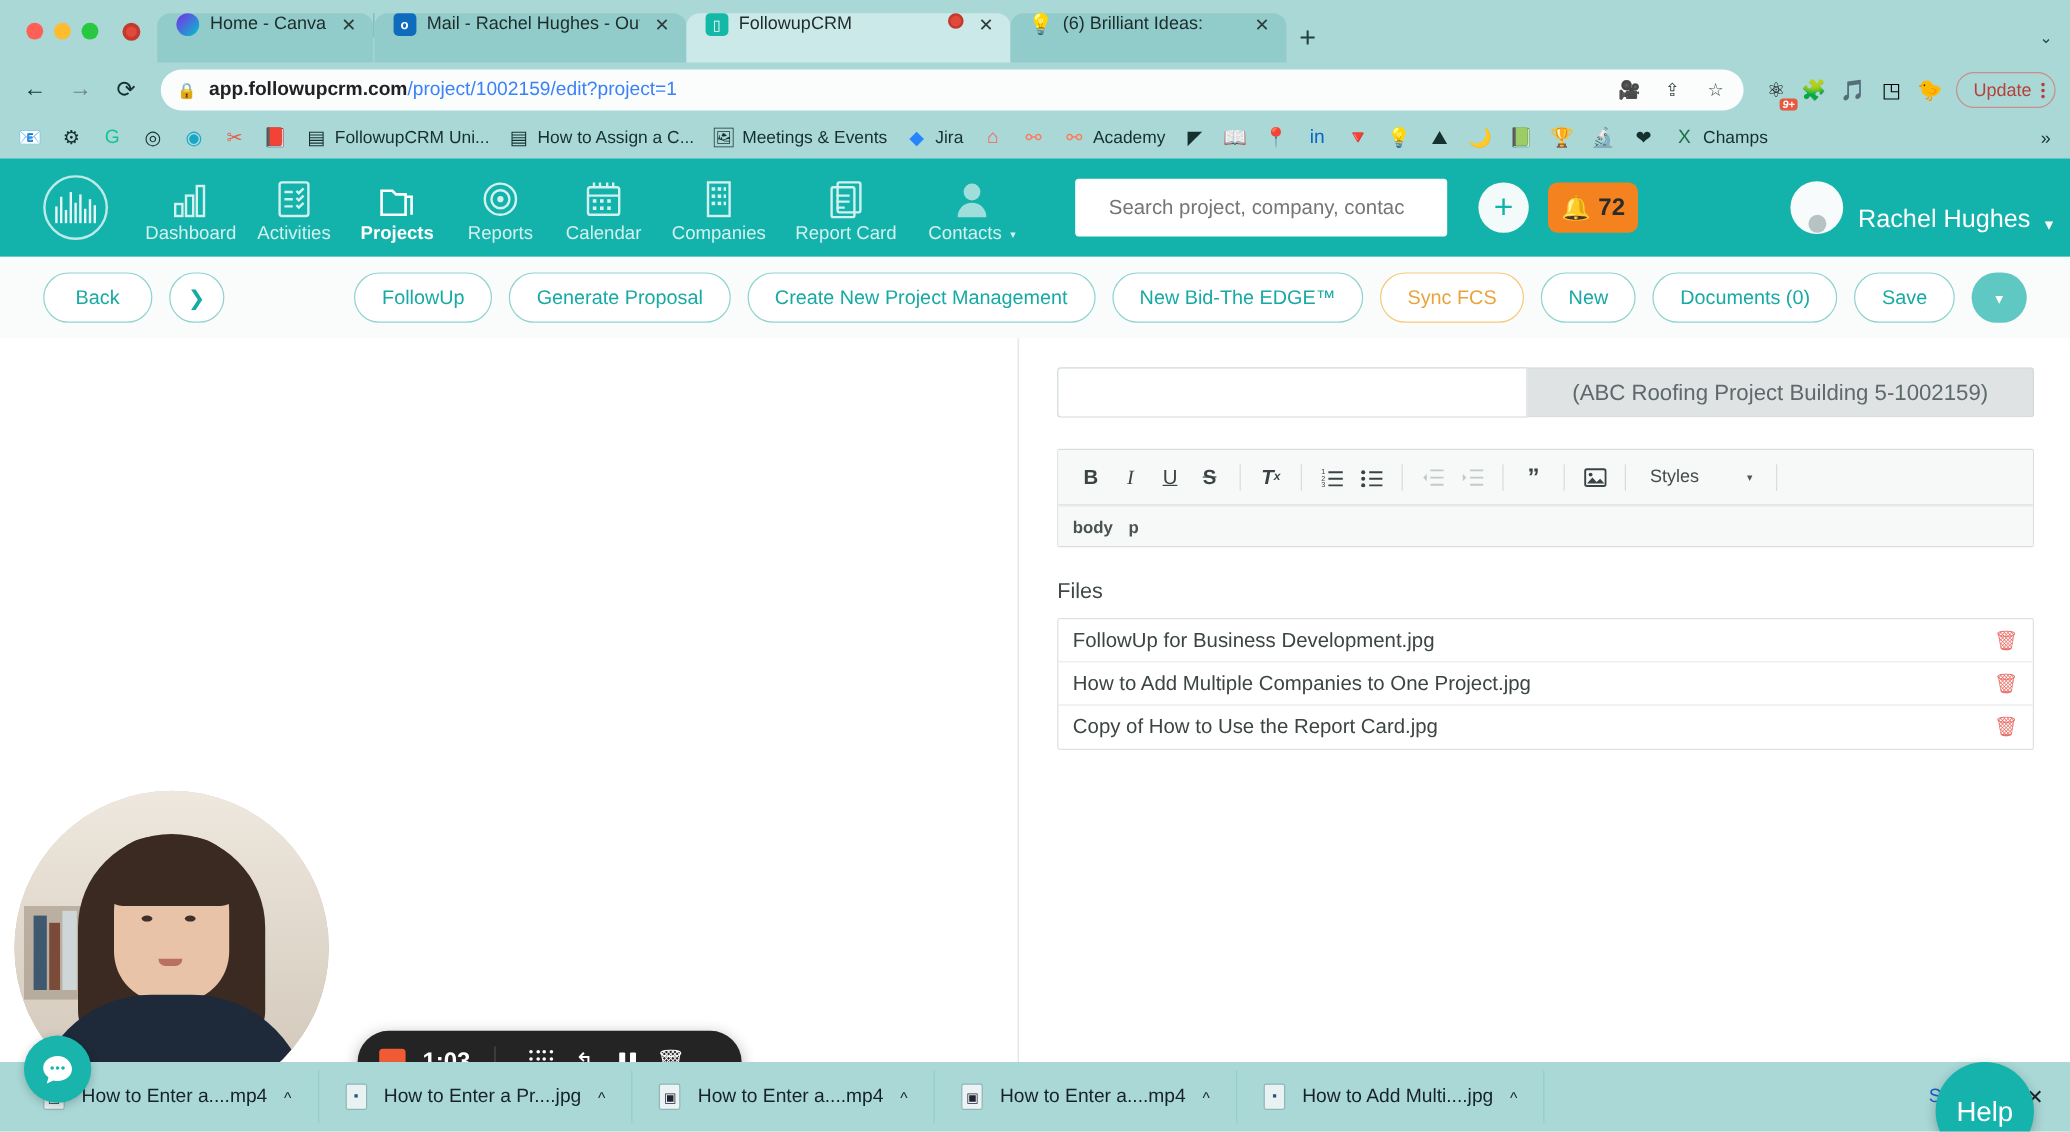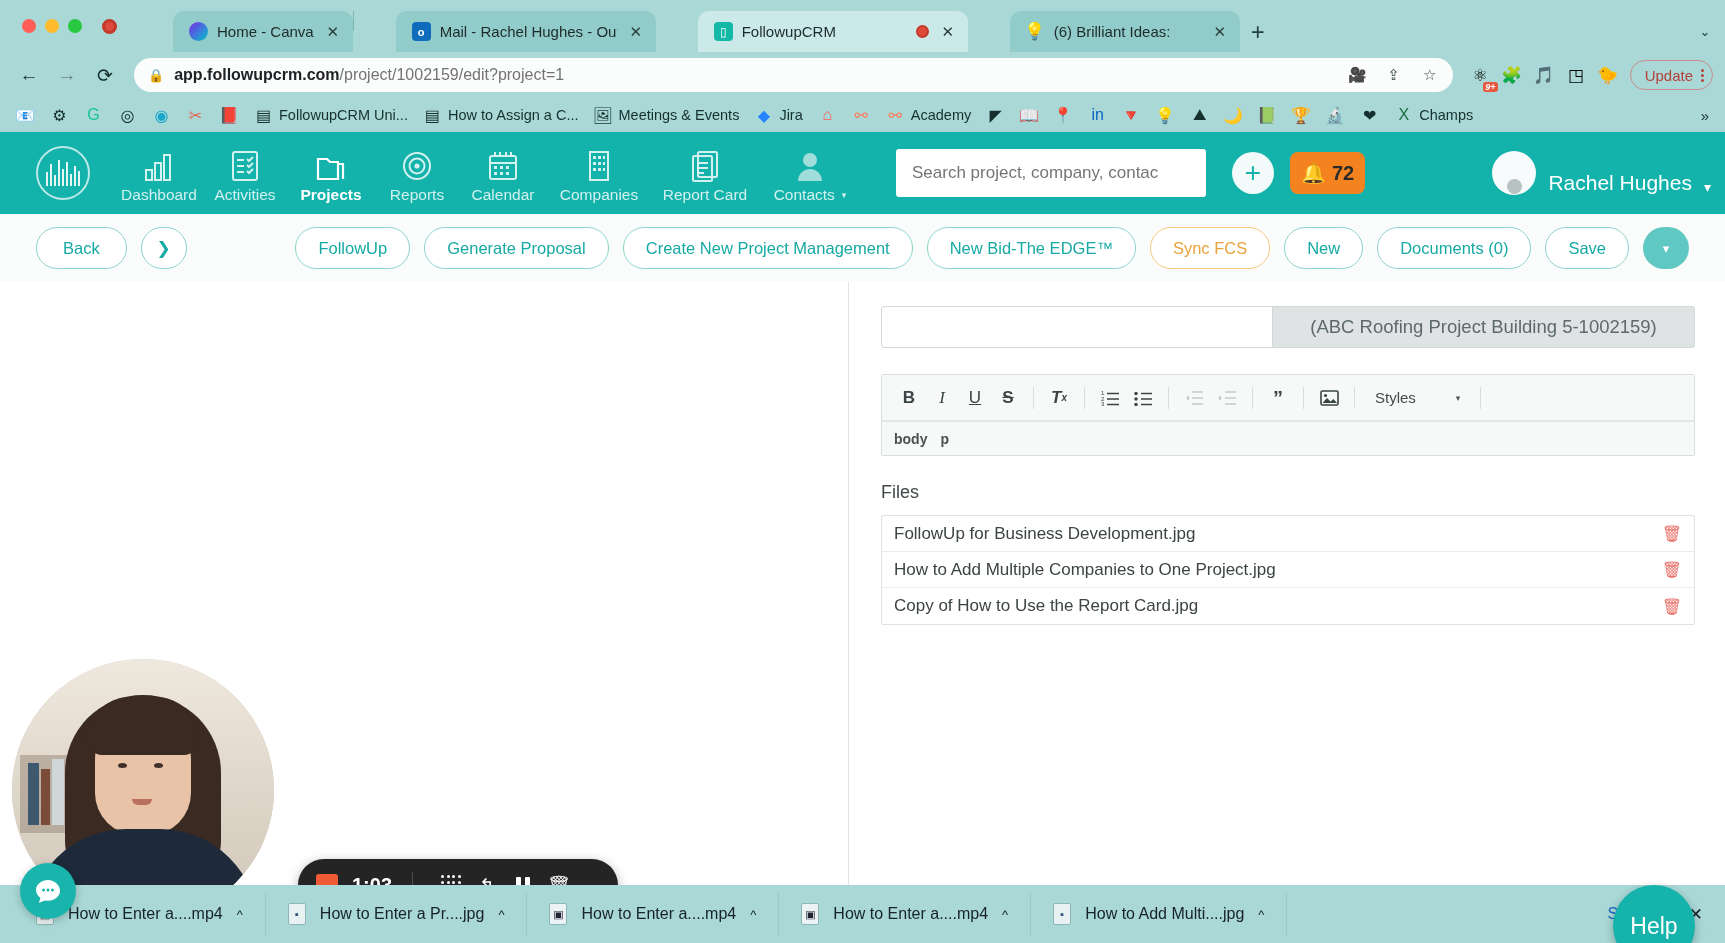--- a/index.html
+++ b/index.html
@@ -23,25 +23,24 @@
   .dot-yellow { background: #febc2e; }
   .dot-green { background: #28c840; }
 
   .rec-dot-strip {
     width: 15px; height: 15px; border-radius: 50%;
     background: #e04a3a; border: 3px solid #c33a2c;
     margin: 0 14px 18px 8px;
   }
 
   .tab {
-    height: 41px; display: flex; align-items: center; gap: 9px;
+    height: 41px; display: flex; gap: 9px;
     padding: 0 10px 0 16px; min-width: 160px; max-width: 270px;
     position: relative; font-size: 15px; color: #1d2b2b;
     border-radius: 11px 11px 0 0;
-    margin-left: 42px;
   }
   .tab.inactive { background: #92ccca; }
   .tab.active { background: #cbe9e8; }
   .tab-sep { width: 1px; height: 20px; background: #79b6b4; align-self: center; margin-bottom: 10px;}
   .tab-favicon {
     width: 19px; height: 19px; flex: 0 0 19px;
     border-radius: 4px; display: flex; align-items: center;
     justify-content: center; font-size: 12px; color: #fff;
   }
   .fav-canva { background: linear-gradient(135deg,#7d2ae8,#00c4cc); border-radius: 50%; }
@@ -79,21 +78,21 @@
     display: flex; align-items: center; justify-content: center;
     color: #15302f; font-size: 19px; cursor: pointer;
   }
   .omnibox {
     flex: 1 1 auto; height: 34px; background: #fbfdfd; border-radius: 17px;
     display: flex; align-items: center; padding: 0 10px 0 14px; gap: 10px;
     margin: 0 8px;
   }
   .lock-icon { font-size: 13px; color: #4a5a5a; }
   .url-text { flex: 1 1 auto; font-size: 16px; color: #202124; white-space: nowrap; overflow: hidden;}
-  .url-text .dim { color: #737373; }
+  .url-text .dim { color: #3b82f6; }
   .omni-icon {
     width: 26px; height: 26px; display: flex; align-items: center;
     justify-content: center; color: #3c4a4a; font-size: 15px; cursor: pointer;
   }
   .ext-icons { display: flex; align-items: center; gap: 9px; padding-left: 4px; }
   .ext-icon {
     width: 23px; height: 23px; display: flex; align-items: center;
     justify-content: center; font-size: 17px; cursor: pointer; position: relative;
   }
   .ext-badge {
@@ -138,21 +137,21 @@
   .nav-ico { height: 36px; display: flex; align-items: flex-end; }
   .nav-ico svg { display: block; }
   .nav-label { font-size: 15.5px; white-space: nowrap; }
   .nav-item-contacts { width: 104px; justify-content: flex-end; }
   .contacts-label { display: flex; align-items: center; gap: 7px; }
   .caret-sm { font-size: 9px; }
 
   .search-wrap { margin-left: 34px; }
   .search-input {
     width: 310px; height: 48px; background: #fff; border: none; border-radius: 3px;
-    font-size: 17px; color: #9aa3a3; padding: 0 16px;
+    font-size: 17px; color: #9aa3a3; padding: 0 28px;
     font-family: "Liberation Sans", sans-serif;
   }
   .plus-circle {
     width: 42px; height: 42px; border-radius: 50%; background: #f2fbfa;
     display: flex; align-items: center; justify-content: center;
     color: #13b2ab; font-size: 28px; margin-left: 26px; cursor: pointer; font-weight: 300;
   }
   .notif-pill {
     height: 42px; min-width: 70px; background: #f4831f; border-radius: 8px;
     display: flex; align-items: center; justify-content: center; gap: 6px;

